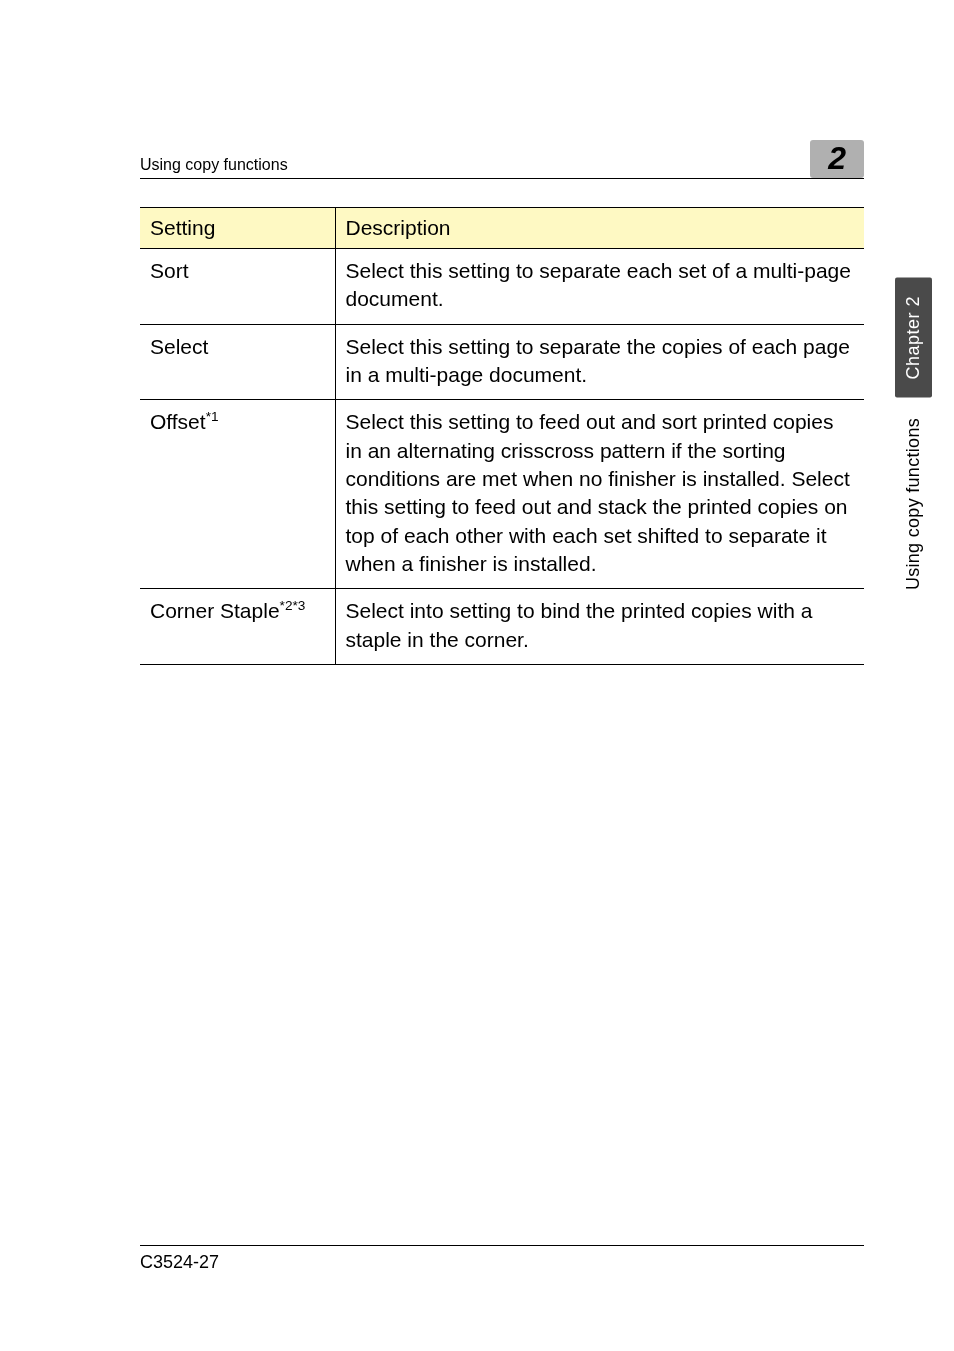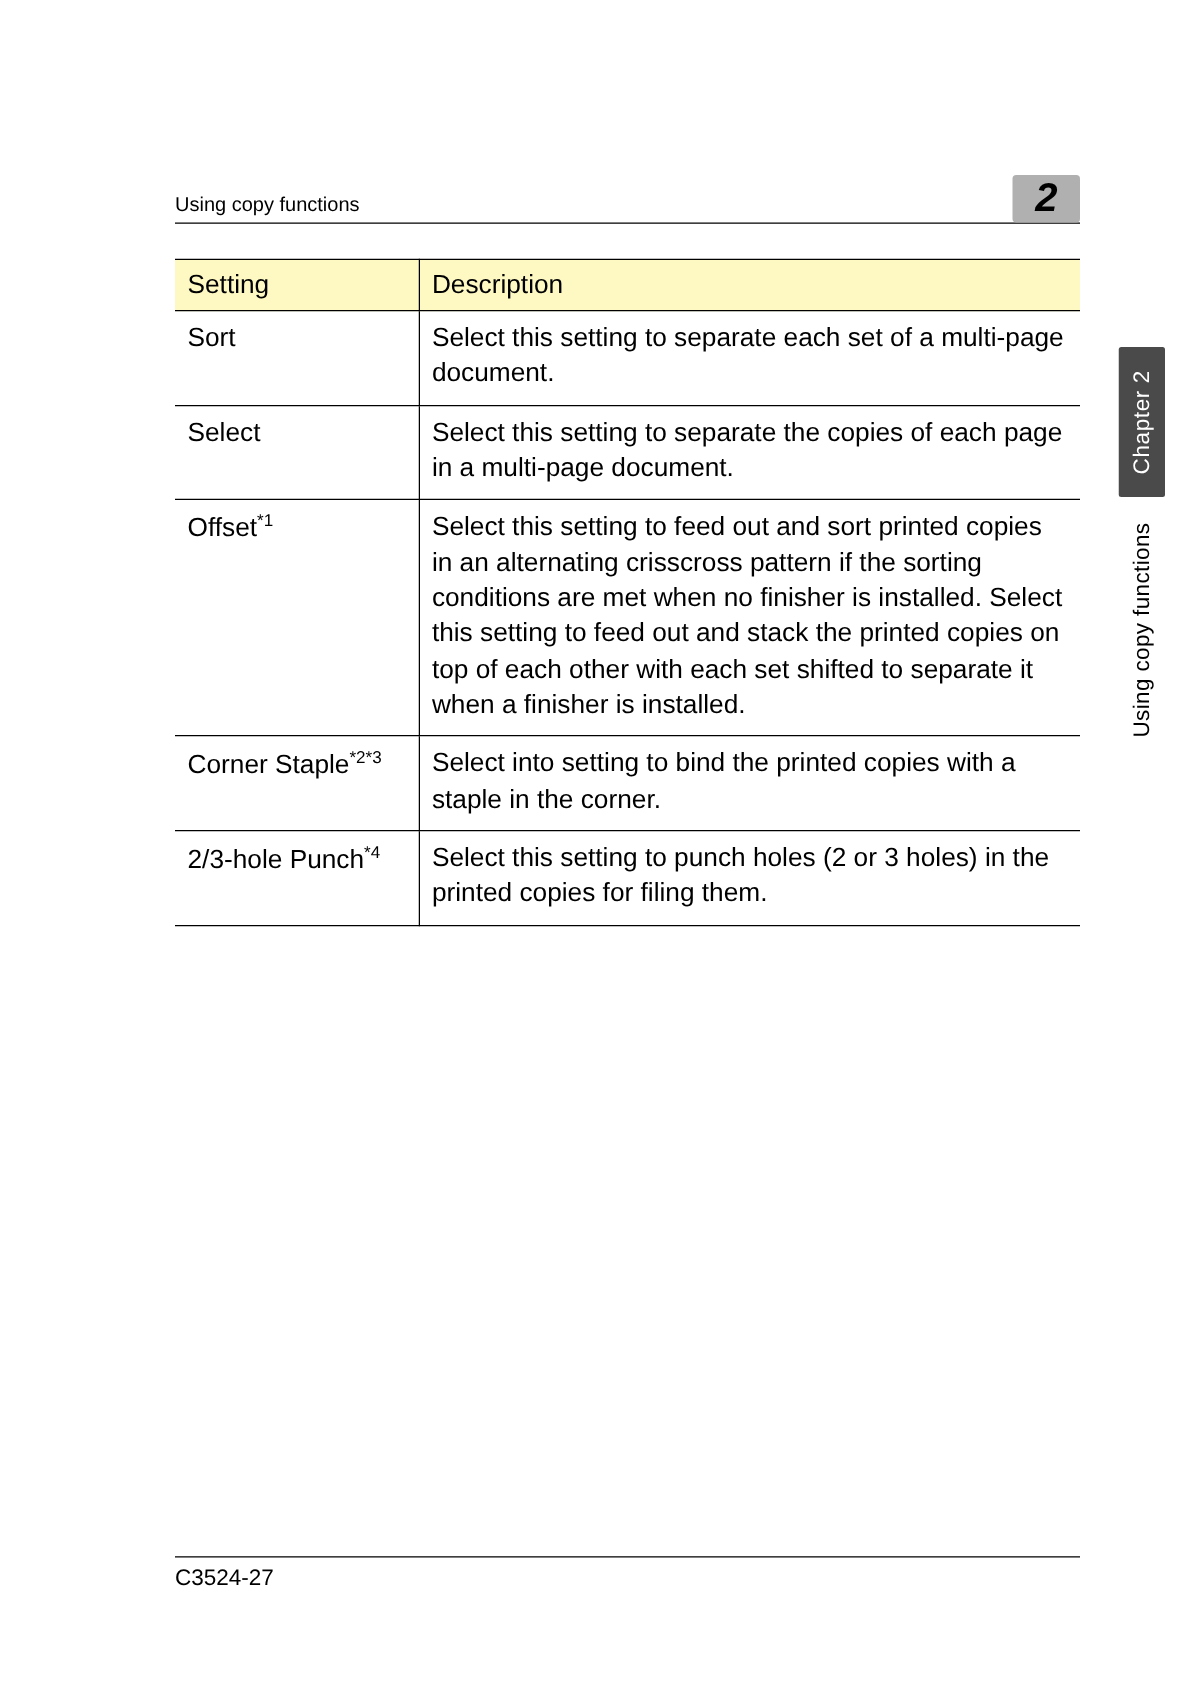--- a/index.html
+++ b/index.html
@@ -176,24 +176,20 @@
         </tr>
         <tr>
           <td>Offset<sup>*1</sup></td>
           <td>Select this setting to feed out and sort printed copies in an alternating crisscross pattern if the sorting conditions are met when no finisher is installed.
 Select this setting to feed out and stack the printed copies on top of each other with each set shifted to separate it when a finisher is installed.</td>
         </tr>
         <tr>
           <td>Corner Staple<sup>*2*3</sup></td>
           <td>Select into setting to bind the printed copies with a staple in the corner.</td>
         </tr>
-        <tr>
-          <td>2/3-hole Punch<sup>*4</sup></td>
-          <td>Select this setting to punch holes (2 or 3 holes) in the printed copies for filing them.</td>
-        </tr>
       </tbody>
   </table>
 </div>
 
 <div class="side-tab">
   <div class="tab-chapter">Chapter 2</div>
   <div class="tab-section">Using copy functions</div>
 </div>
 
 <div class="footer">

